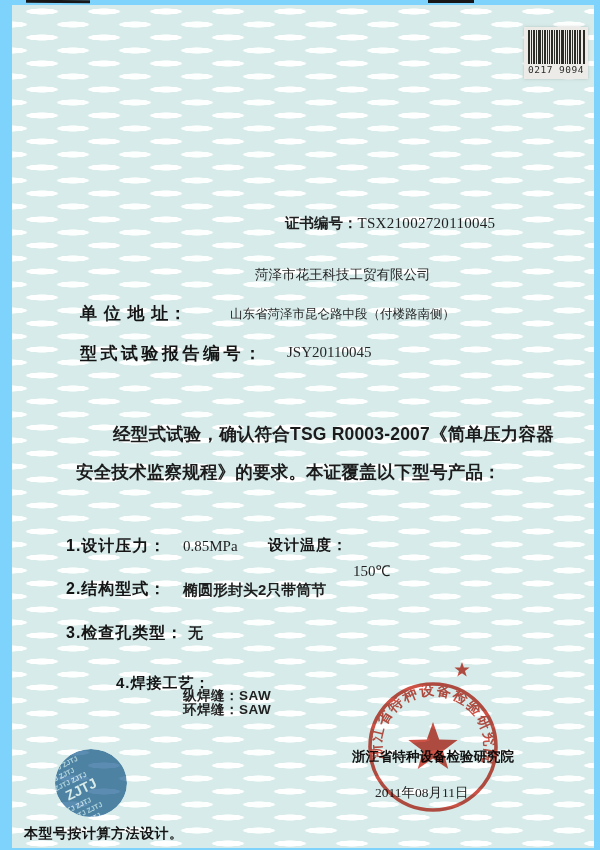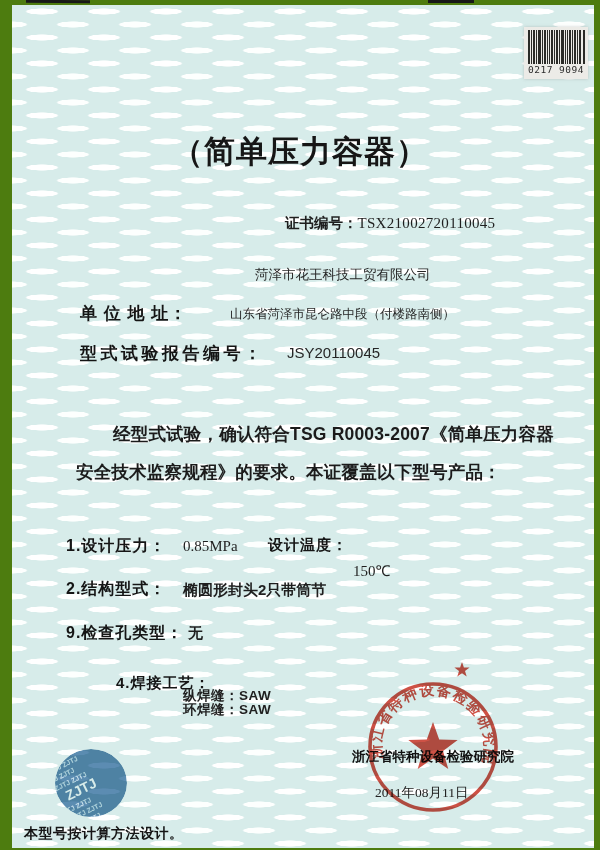--- a/index.html
+++ b/index.html
@@ -6,21 +6,21 @@
   body{
     width:600px;height:850px;
     background:#e9e8e4;
     font-family:"Liberation Sans", sans-serif;
     color:#1f1f1f;
     position:relative;
     overflow:hidden;
   }
   .page{
     position:absolute;left:0;top:0;width:600px;height:850px;
-    background:#4d7c0f;
+    background:#7dd3fc;
   }
   
   .pattern{
     position:absolute;left:12px;top:5px;right:6px;bottom:2px;
     background-color:#d7ecea;
     background-image:
       radial-gradient(24px 4.6px at 30px 6.5px, #ffffff 62%, rgba(255,255,255,0) 70%),
       radial-gradient(24px 4.6px at 30px 6.5px, #fdfffe 62%, rgba(255,255,255,0) 70%);
     background-size:62px 26px, 62px 26px;
     background-position:0 0, 31px 13px;
@@ -51,21 +51,21 @@
     left:0;right:0;top:131px;margin:0;text-align:center;
     font-size:31px;font-weight:700;letter-spacing:1px;color:#161616;
   }
 
   .certline{left:285px;top:214px;font-size:14.5px;}
   .certline .lbl{font-weight:700;}
   .certline .val{font-family:"Liberation Serif", serif;font-size:15px;letter-spacing:.3px;}
 
   .fld-lbl{font-size:17px;font-weight:700;letter-spacing:1px;color:#141414;}
   .fld-lbl.wide{letter-spacing:3.5px;}
-  .fld-val{font-family:Liberation Sans, sans-serif;color:#262626;}
+  .fld-val{font-family:Liberation Serif, serif;color:#262626;}
   .f1l{left:80px;top:262px;}  .f1v{left:255px;top:266px;font-size:13.5px;}
   .f2l{left:80px;top:302px;}  .f2v{left:230px;top:306px;font-size:12.5px;}
   .f3l{left:80px;top:342px;}  .f3v{left:287px;top:344px;font-size:15px;}
 
   .para{font-size:17.5px;font-weight:700;color:#1b1b1b;letter-spacing:.2px;}
   .p1{left:113px;top:422px;}
   .p2{left:76px;top:460px;}
 
   .item-lbl{font-size:16px;font-weight:700;letter-spacing:1px;color:#151515;}
   .item-val{font-family:"Liberation Serif", serif;font-size:15px;}
@@ -117,21 +117,20 @@
           <rect x="44" y="0" width="1" height="34"></rect>
         <rect x="46" y="0" width="2" height="34"></rect>
           <rect x="49" y="0" width="1" height="34"></rect>
         <rect x="51" y="0" width="2" height="34"></rect>
           <rect x="55" y="0" width="2" height="34"></rect>
       </g>
     </svg>
     <div class="barcode-digits">0217 9094</div>
   </div>
 
-  <h2 class="abs title2">（简单压力容器）</h2>
 
   <div class="abs certline">
     <span class="lbl">证书编号：</span><span class="val">TSX21002720110045</span>
   </div>
 
   <div class="abs fld-val f1v">菏泽市花王科技工贸有限公司</div>
 
   <div class="abs fld-lbl f2l">单 位 地 址：</div>
   <div class="abs fld-val f2v">山东省菏泽市昆仑路中段（付楼路南侧）</div>
 
@@ -142,21 +141,21 @@
   <div class="abs para p2">安全技术监察规程》的要求。本证覆盖以下型号产品：</div>
 
   <div class="abs item-lbl i1l">1.设计压力：</div>
   <div class="abs item-val i1v">0.85MPa</div>
   <div class="abs item-lbl i1l2">设计温度：</div>
   <div class="abs item-val i1v2">150℃</div>
 
   <div class="abs item-lbl i2l">2.结构型式：</div>
   <div class="abs item-val-cjk i2v">椭圆形封头2只带筒节</div>
 
-  <div class="abs item-lbl i3l">9.检查孔类型：</div>
+  <div class="abs item-lbl i3l">3.检查孔类型：</div>
   <div class="abs item-val-cjk i3v">无</div>
 
   <div class="abs item-lbl i4l">4.焊接工艺：</div>
   <div class="abs weld w1">纵焊缝：SAW</div>
   <div class="abs weld w2">环焊缝：SAW</div>
 
   <div class="abs institute">浙江省特种设备检验研究院</div>
   <div class="abs datetxt">2011年08月11日</div>
   <div class="abs note">本型号按计算方法设计。</div>
 

